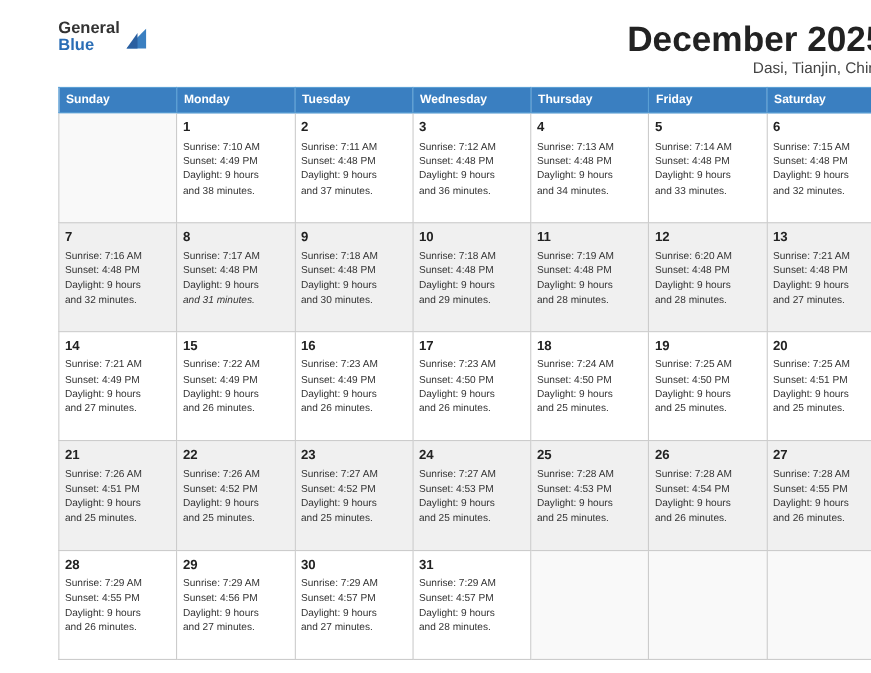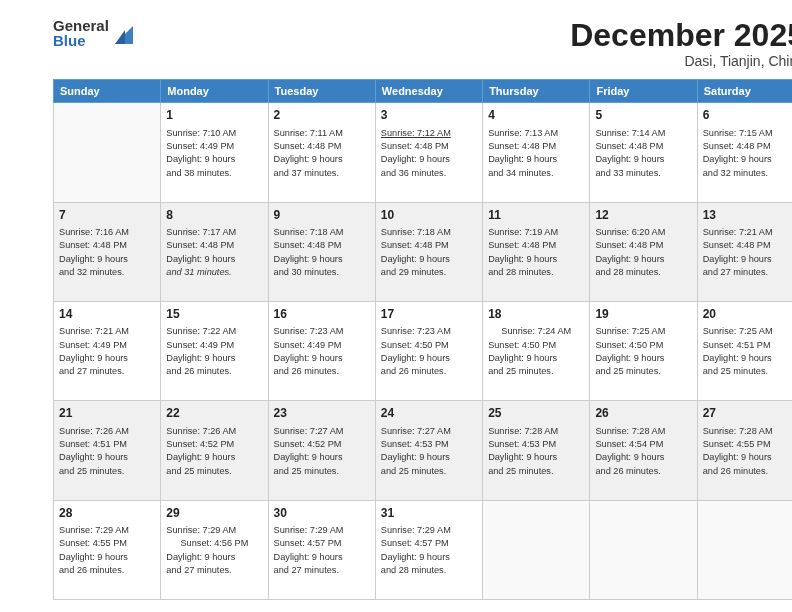--- a/index.html
+++ b/index.html
@@ -146,21 +146,21 @@
           </td>
           <td>
             <span class="day-num">2</span>
             <span style="display: block;">Sunrise: 7:11 AM</span>
             <span style="display: block;">Sunset: 4:48 PM</span>
             <span style="display: block;">Daylight: 9 hours</span>
             <span style="display: block;">and 37 minutes.</span>
           </td>
           <td>
             <span class="day-num">3</span>
-            <span style="display: block; text-decoration: underline;">Sunrise: 7:12 AM</span>
+            <span style="display: block;">Sunrise: 7:12 AM</span>
             <span style="display: block;">Sunset: 4:48 PM</span>
             <span style="display: block;">Daylight: 9 hours</span>
             <span style="display: block;">and 36 minutes.</span>
           </td>
           <td>
             <span class="day-num">4</span>
             <span style="display: block;">Sunrise: 7:13 AM</span>
             <span style="display: block;">Sunset: 4:48 PM</span>
             <span style="display: block;">Daylight: 9 hours</span>
             <span style="display: block;">and 34 minutes.</span>
@@ -255,21 +255,21 @@
           </td>
           <td>
             <span class="day-num">17</span>
             <span style="display: block;">Sunrise: 7:23 AM</span>
             <span style="display: block;">Sunset: 4:50 PM</span>
             <span style="display: block;">Daylight: 9 hours</span>
             <span style="display: block;">and 26 minutes.</span>
           </td>
           <td>
             <span class="day-num">18</span>
-            <span style="display: block; text-align: center;">Sunrise: 7:24 AM</span>
+            <span style="display: block;">Sunrise: 7:24 AM</span>
             <span style="display: block;">Sunset: 4:50 PM</span>
             <span style="display: block;">Daylight: 9 hours</span>
             <span style="display: block;">and 25 minutes.</span>
           </td>
           <td>
             <span class="day-num">19</span>
             <span style="display: block;">Sunrise: 7:25 AM</span>
             <span style="display: block;">Sunset: 4:50 PM</span>
             <span style="display: block;">Daylight: 9 hours</span>
             <span style="display: block;">and 25 minutes.</span>
@@ -337,21 +337,21 @@
           <td>
             <span class="day-num">28</span>
             <span style="display: block;">Sunrise: 7:29 AM</span>
             <span style="display: block;">Sunset: 4:55 PM</span>
             <span style="display: block;">Daylight: 9 hours</span>
             <span style="display: block;">and 26 minutes.</span>
           </td>
           <td>
             <span class="day-num">29</span>
             <span style="display: block;">Sunrise: 7:29 AM</span>
-            <span style="display: block; text-align: center;">Sunset: 4:56 PM</span>
+            <span style="display: block;">Sunset: 4:56 PM</span>
             <span style="display: block;">Daylight: 9 hours</span>
             <span style="display: block;">and 27 minutes.</span>
           </td>
           <td>
             <span class="day-num">30</span>
             <span style="display: block;">Sunrise: 7:29 AM</span>
             <span style="display: block;">Sunset: 4:57 PM</span>
             <span style="display: block;">Daylight: 9 hours</span>
             <span style="display: block;">and 27 minutes.</span>
           </td>

